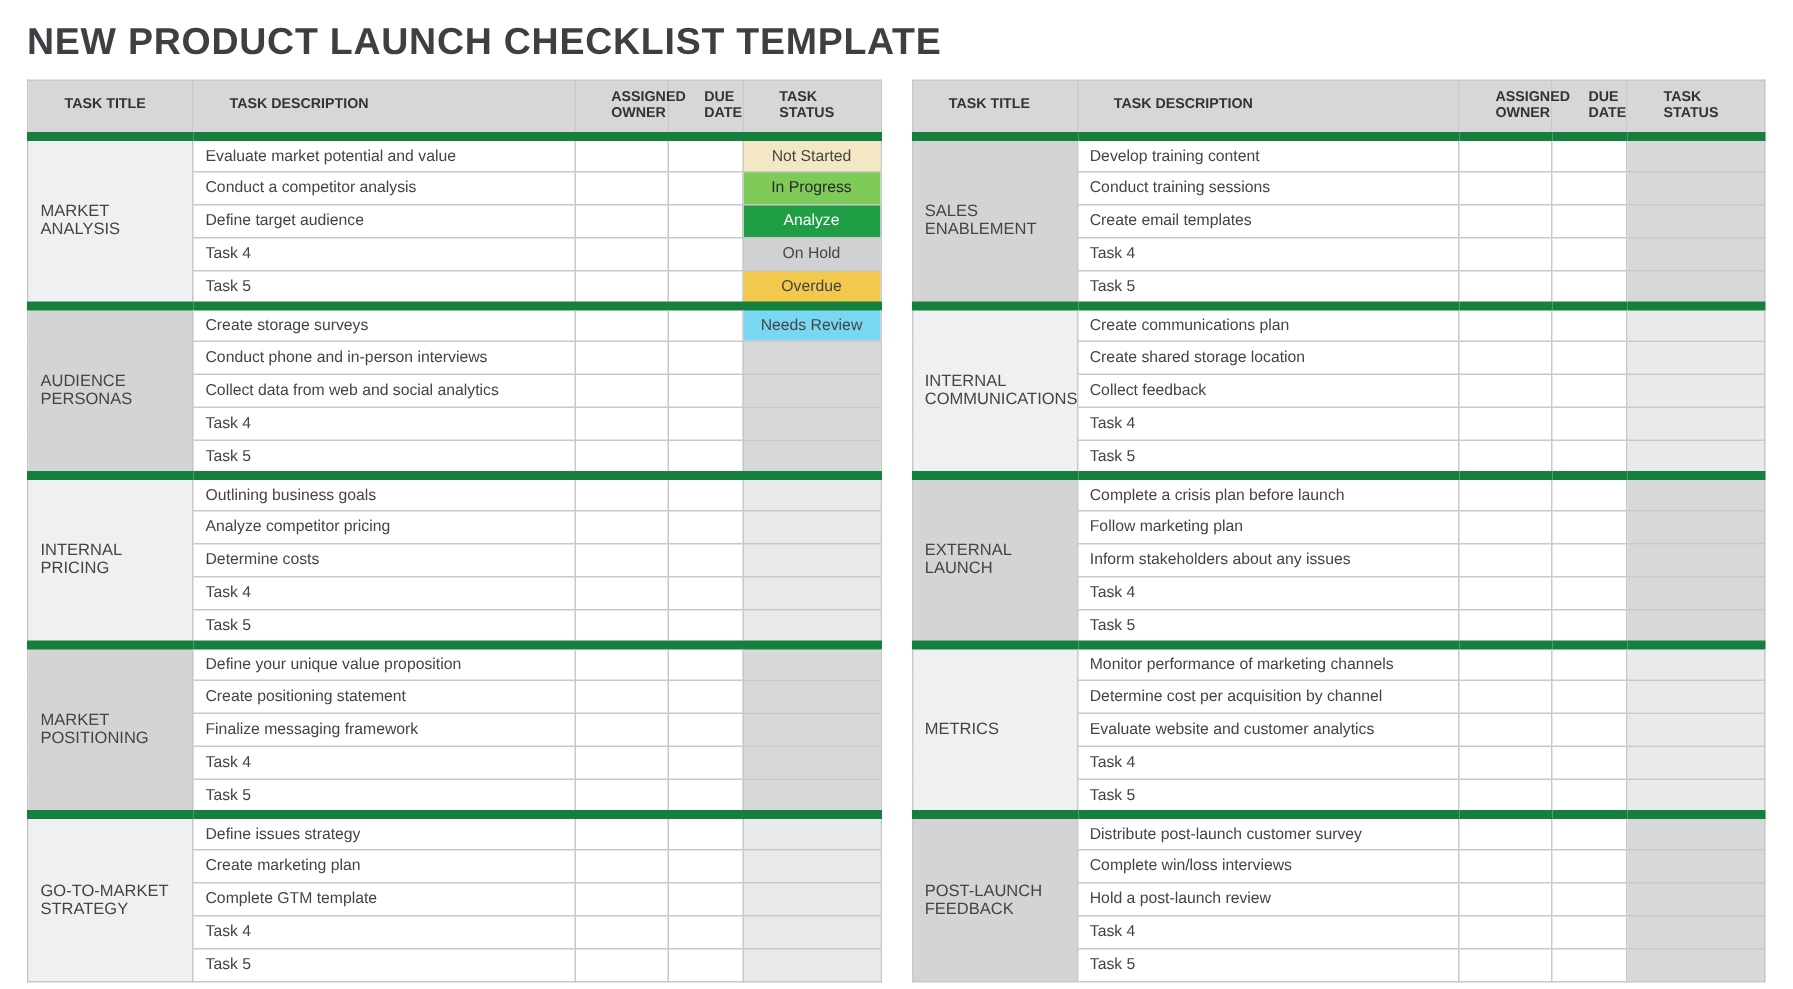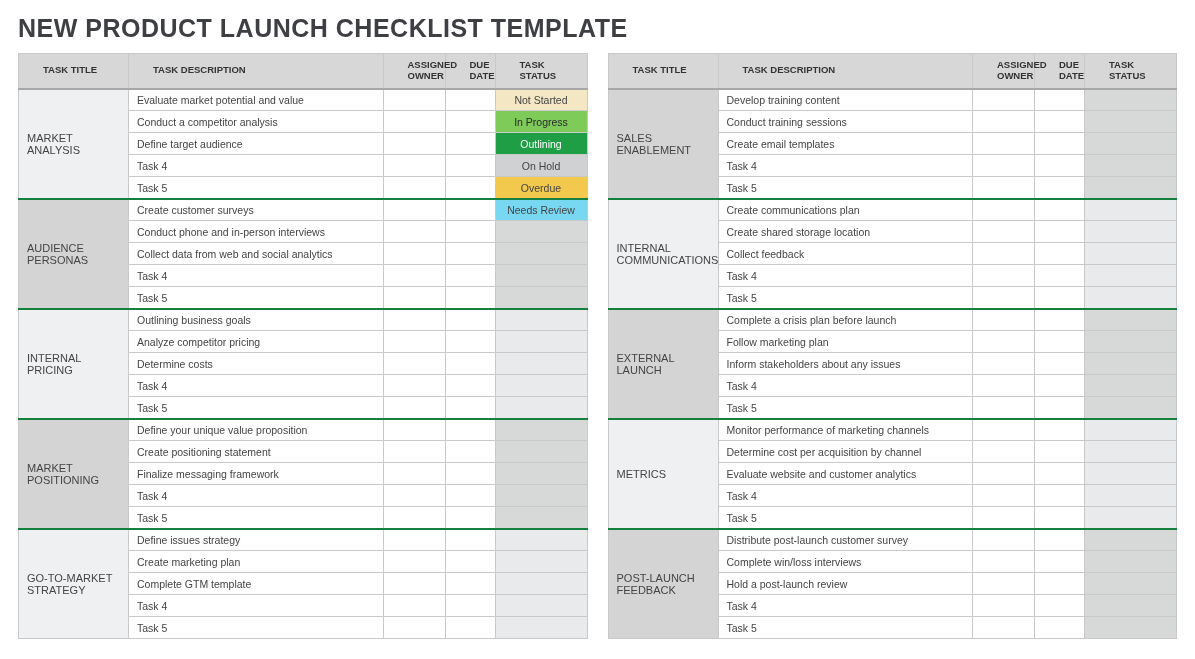--- a/index.html
+++ b/index.html
@@ -64,21 +64,21 @@
   td.status-cell.even-empty { background: #d4d4d4; }
 
   .status-not-started  { background: #f4e7c3 !important; }
   .status-in-progress  { background: #7ecb5a !important; color:#2a2a2a; }
   .status-complete     { background: #1f9e46 !important; color:#fff; }
   .status-on-hold      { background: #cfd1d2 !important; }
   .status-overdue      { background: #f2c94c !important; margin-left: 12px; }
   .status-needs-review { background: #79d8f1 !important; }
 
   thead th { border-bottom: 2px solid #a7a7a7; }
-  tr.sep-top td    { border-top: 2px solid #15803d; }
+  tr.sep-top td    { border-top: 6px solid #15803d; }
 </style>
 </head>
 <body>
 
 <h1 class="title">NEW PRODUCT LAUNCH CHECKLIST TEMPLATE</h1>
 
 <div class="columns">
   <div class="col">
     <table>
       <colgroup>
@@ -108,37 +108,37 @@
           <tr>
             <td>Conduct a competitor analysis</td>
             <td class="owner-cell"></td>
             <td class="due-cell"></td>
             <td class="status-cell status-in-progress">In Progress</td>
           </tr>
           <tr>
             <td>Define target audience</td>
             <td class="owner-cell"></td>
             <td class="due-cell"></td>
-            <td class="status-cell status-complete">Outlining</td>
+            <td class="status-cell status-complete">Analyze</td>
           </tr>
           <tr>
             <td>Task 4</td>
             <td class="owner-cell"></td>
             <td class="due-cell"></td>
             <td class="status-cell status-on-hold">On Hold</td>
           </tr>
           <tr>
             <td>Task 5</td>
             <td class="owner-cell"></td>
             <td class="due-cell"></td>
             <td class="status-cell status-overdue">Overdue</td>
           </tr>
           <tr class="sep-top">
             <td rowspan="5" class="task-title rowgrp-even">AUDIENCE PERSONAS</td>
-            <td>Create customer surveys</td>
+            <td>Create storage surveys</td>
             <td class="owner-cell"></td>
             <td class="due-cell"></td>
             <td class="status-cell status-needs-review">Needs Review</td>
           </tr>
           <tr>
             <td>Conduct phone and in-person interviews</td>
             <td class="owner-cell"></td>
             <td class="due-cell"></td>
             <td class="status-cell" style="background: rgb(215, 216, 216);"></td>
           </tr>

